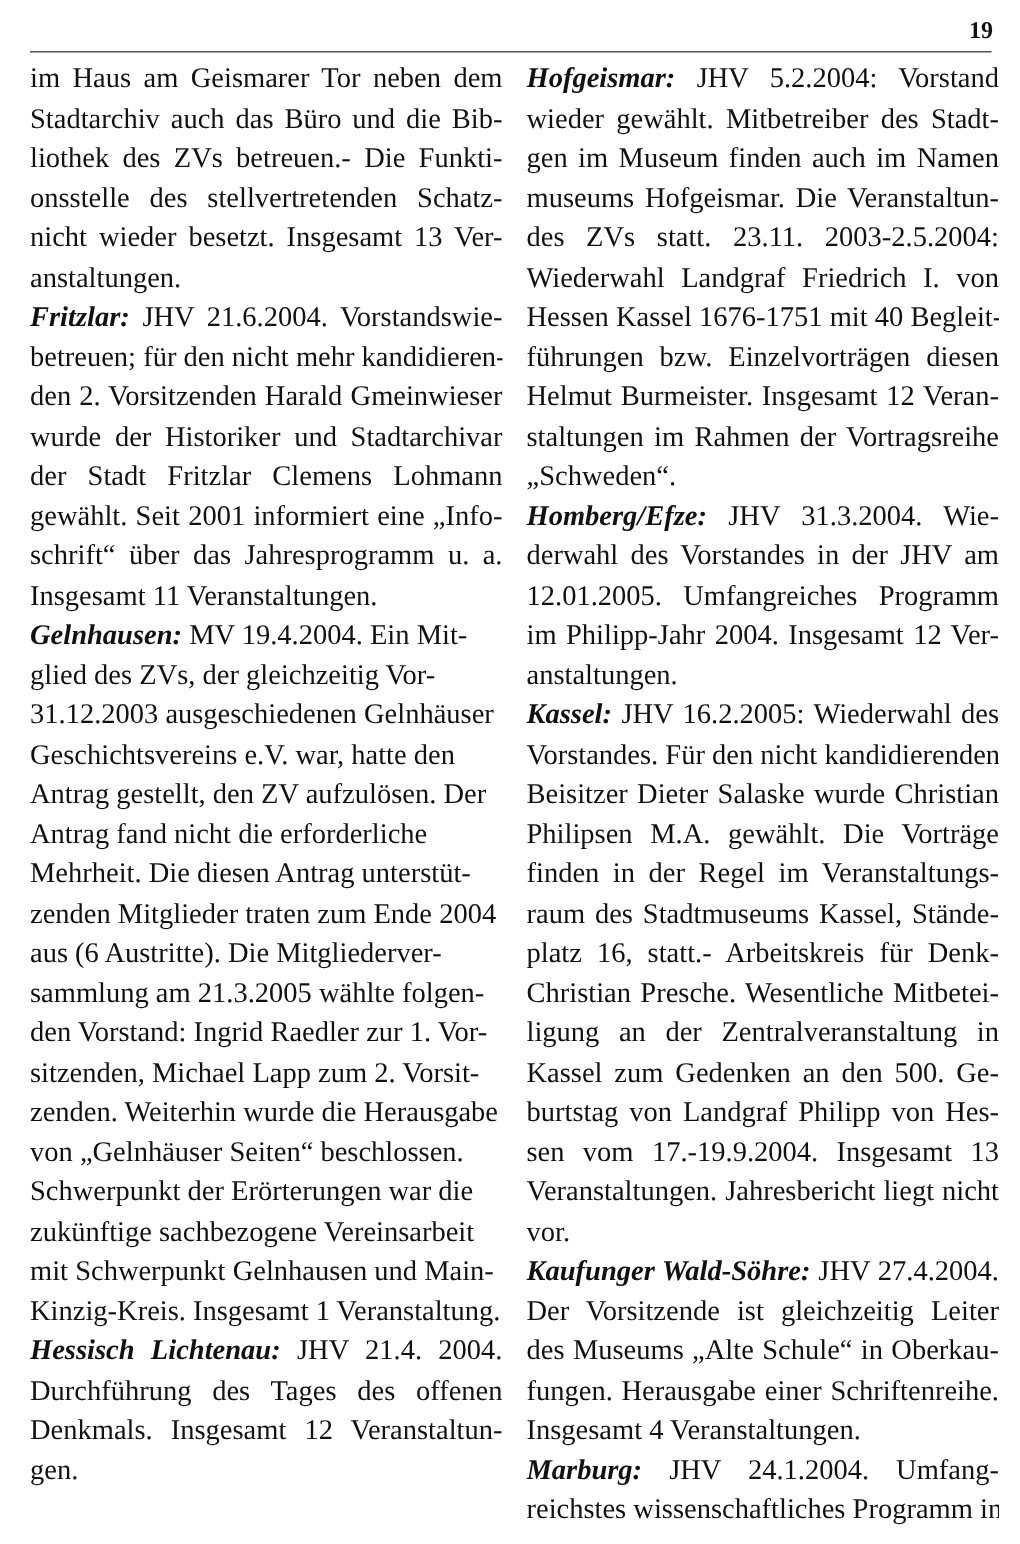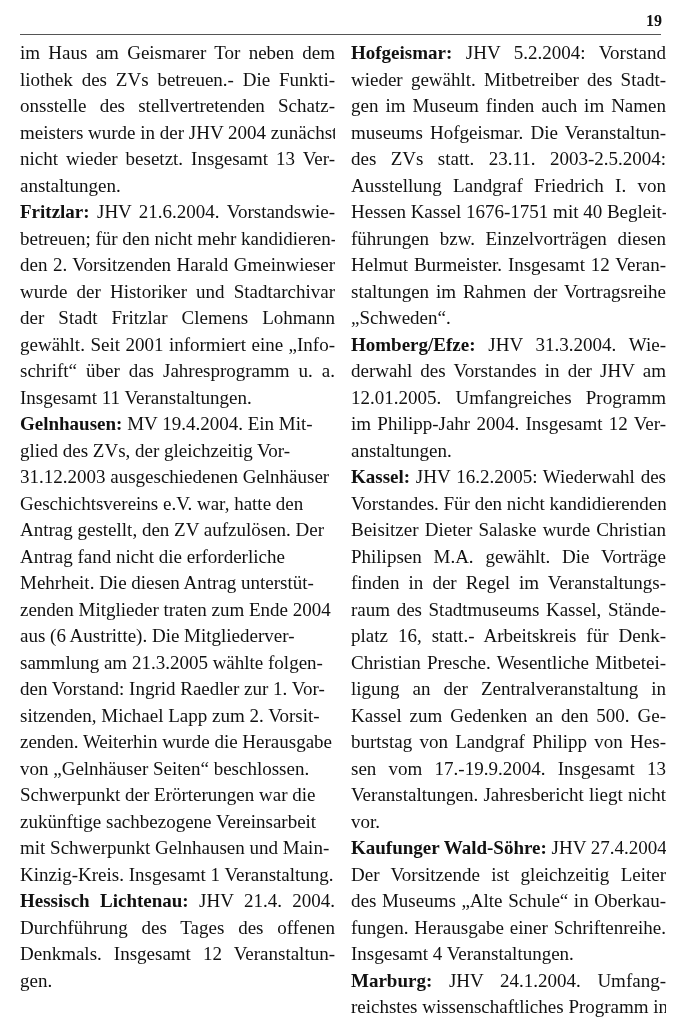--- a/index.html
+++ b/index.html
@@ -5,33 +5,33 @@
   html, body { margin: 0; padding: 0; background: #ffffff; }
   body { width: 680px; height: 1029px; position: relative; overflow: hidden;
          font-family: "Liberation Serif", "DejaVu Serif", serif; color: #111; }
   .page-number { position: absolute; top: 12px; right: 18px; font-size: 16px; font-weight: bold; text-align: right; }
   .rule { position: absolute; top: 34px; left: 20px; width: 641px; height: 1px; background: #555; }
   .col { position: absolute; top: 40px; width: 315px; }
   .col.left { left: 20px; }
   .col.right { left: 351px; }
   .line { height: 26.5px; line-height: 26.5px; font-size: 19px; white-space: nowrap; text-align: justify; text-align-last: justify; overflow: hidden; }
   .line.last { text-align-last: left; }
-  .head { font-weight: bold; }
+  .head { font-weight: bold; font-style: italic; }
 </style>
 </head>
 <body>
 
 <div class="page-number">19</div>
 <div class="rule"></div>
 
 <div class="col left" id="col-left">
     <div class="line"><span>im Haus am Geismarer Tor neben dem</span></div>
+    <div class="line"><span>Stadtarchiv auch das Büro und die Bib-</span></div>
     <div class="line"><span>liothek des ZVs betreuen.- Die Funkti-</span></div>
     <div class="line"><span>onsstelle des stellvertretenden Schatz-</span></div>
-    <div class="line"><span>meisters wurde in der JHV 2004 zunächst</span></div>
     <div class="line"><span>nicht wieder besetzt. Insgesamt 13 Ver-</span></div>
     <div class="line last"><span>anstaltungen.</span></div>
     <div class="line"><span class="head">Fritzlar:</span><span> JHV 21.6.2004. Vorstandswie-</span></div>
     <div class="line"><span>betreuen; für den nicht mehr kandidieren-</span></div>
     <div class="line"><span>den 2. Vorsitzenden Harald Gmeinwieser</span></div>
     <div class="line"><span>wurde der Historiker und Stadtarchivar</span></div>
     <div class="line"><span>der Stadt Fritzlar Clemens Lohmann</span></div>
     <div class="line"><span>gewählt. Seit 2001 informiert eine „Info-</span></div>
     <div class="line"><span>schrift“ über das Jahresprogramm u. a.</span></div>
     <div class="line last"><span>Insgesamt 11 Veranstaltungen.</span></div>
@@ -57,21 +57,21 @@
     <div class="line"><span>Durchführung des Tages des offenen</span></div>
     <div class="line"><span>Denkmals. Insgesamt 12 Veranstaltun-</span></div>
     <div class="line last"><span>gen.</span></div>
   </div>
 <div class="col right" id="col-right">
     <div class="line"><span class="head">Hofgeismar:</span><span> JHV 5.2.2004: Vorstand</span></div>
     <div class="line"><span>wieder gewählt. Mitbetreiber des Stadt-</span></div>
     <div class="line"><span>gen im Museum finden auch im Namen</span></div>
     <div class="line"><span>museums Hofgeismar. Die Veranstaltun-</span></div>
     <div class="line"><span>des ZVs statt. 23.11. 2003-2.5.2004:</span></div>
-    <div class="line"><span>Ausstellung Landgraf Friedrich I. von</span></div>
+    <div class="line"><span>Wiederwahl Landgraf Friedrich I. von</span></div>
     <div class="line"><span>Hessen Kassel 1676-1751 mit 40 Begleit-</span></div>
     <div class="line"><span>führungen bzw. Einzelvorträgen diesen</span></div>
     <div class="line"><span>Helmut Burmeister. Insgesamt 12 Veran-</span></div>
     <div class="line"><span>staltungen im Rahmen der Vortragsreihe</span></div>
     <div class="line last"><span>„Schweden“.</span></div>
     <div class="line"><span class="head">Homberg/Efze:</span><span> JHV 31.3.2004. Wie-</span></div>
     <div class="line"><span>derwahl des Vorstandes in der JHV am</span></div>
     <div class="line"><span>12.01.2005. Umfangreiches Programm</span></div>
     <div class="line"><span>im Philipp-Jahr 2004. Insgesamt 12 Ver-</span></div>
     <div class="line last"><span>anstaltungen.</span></div>

